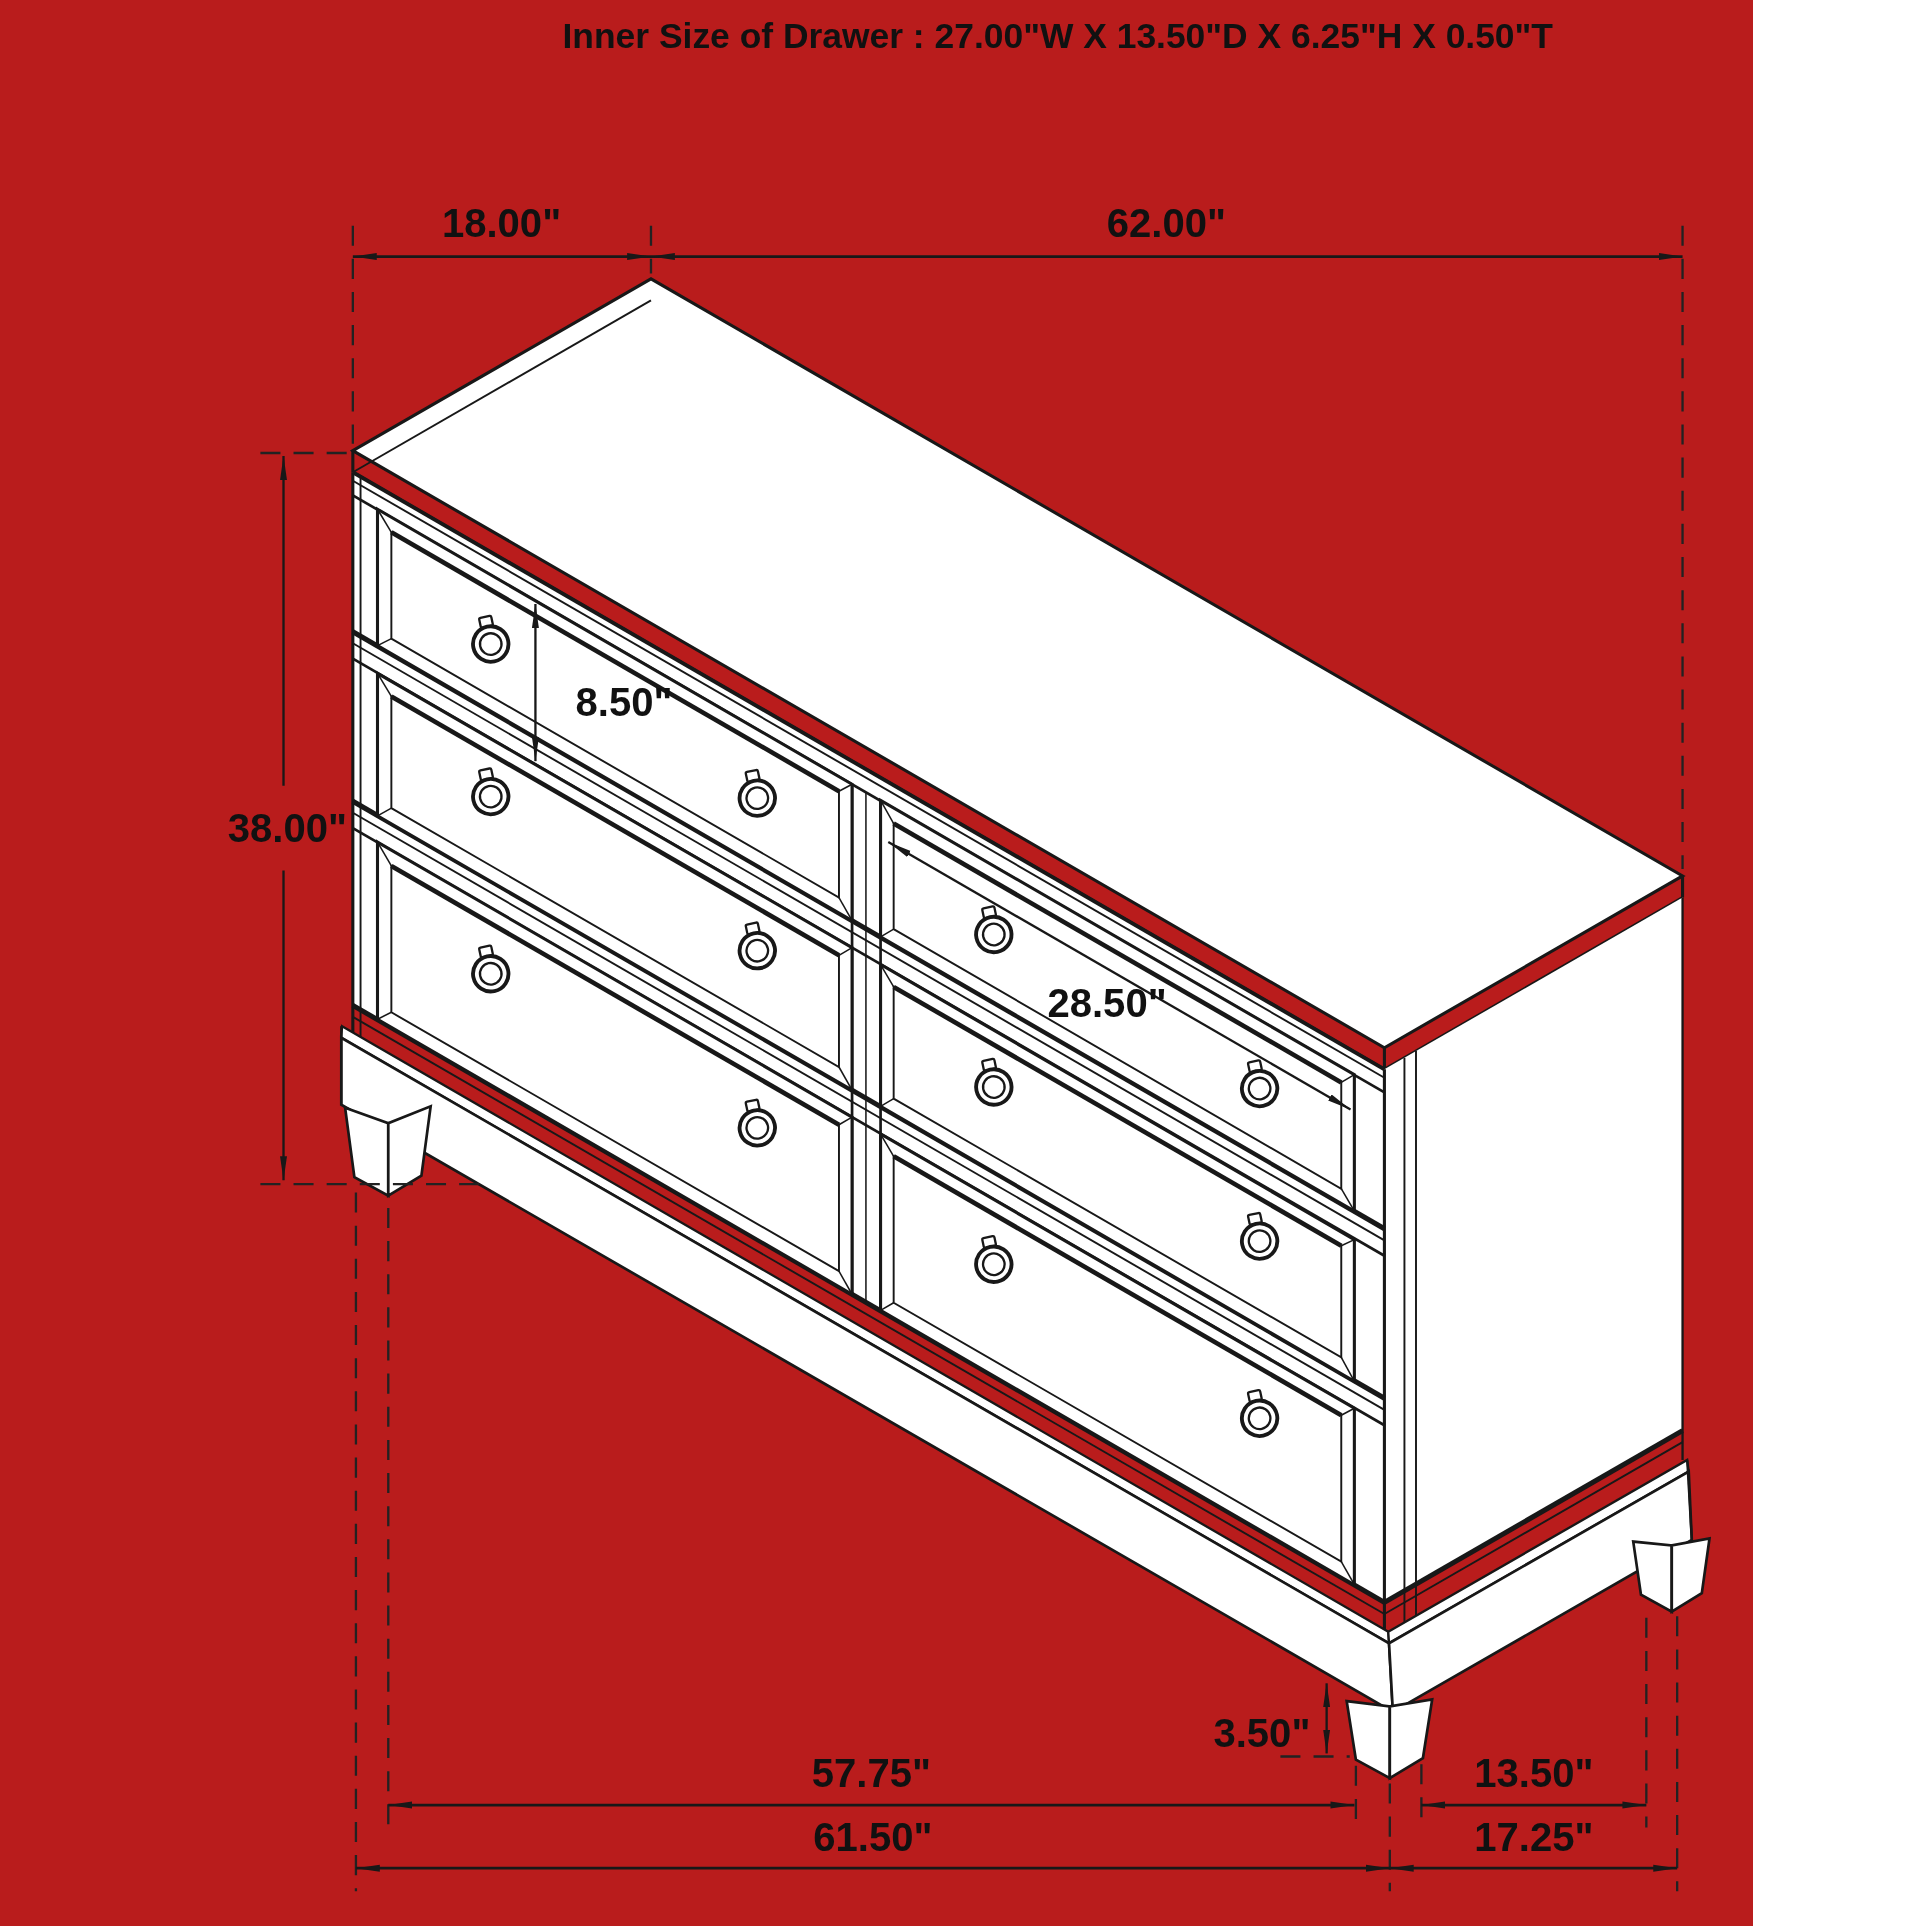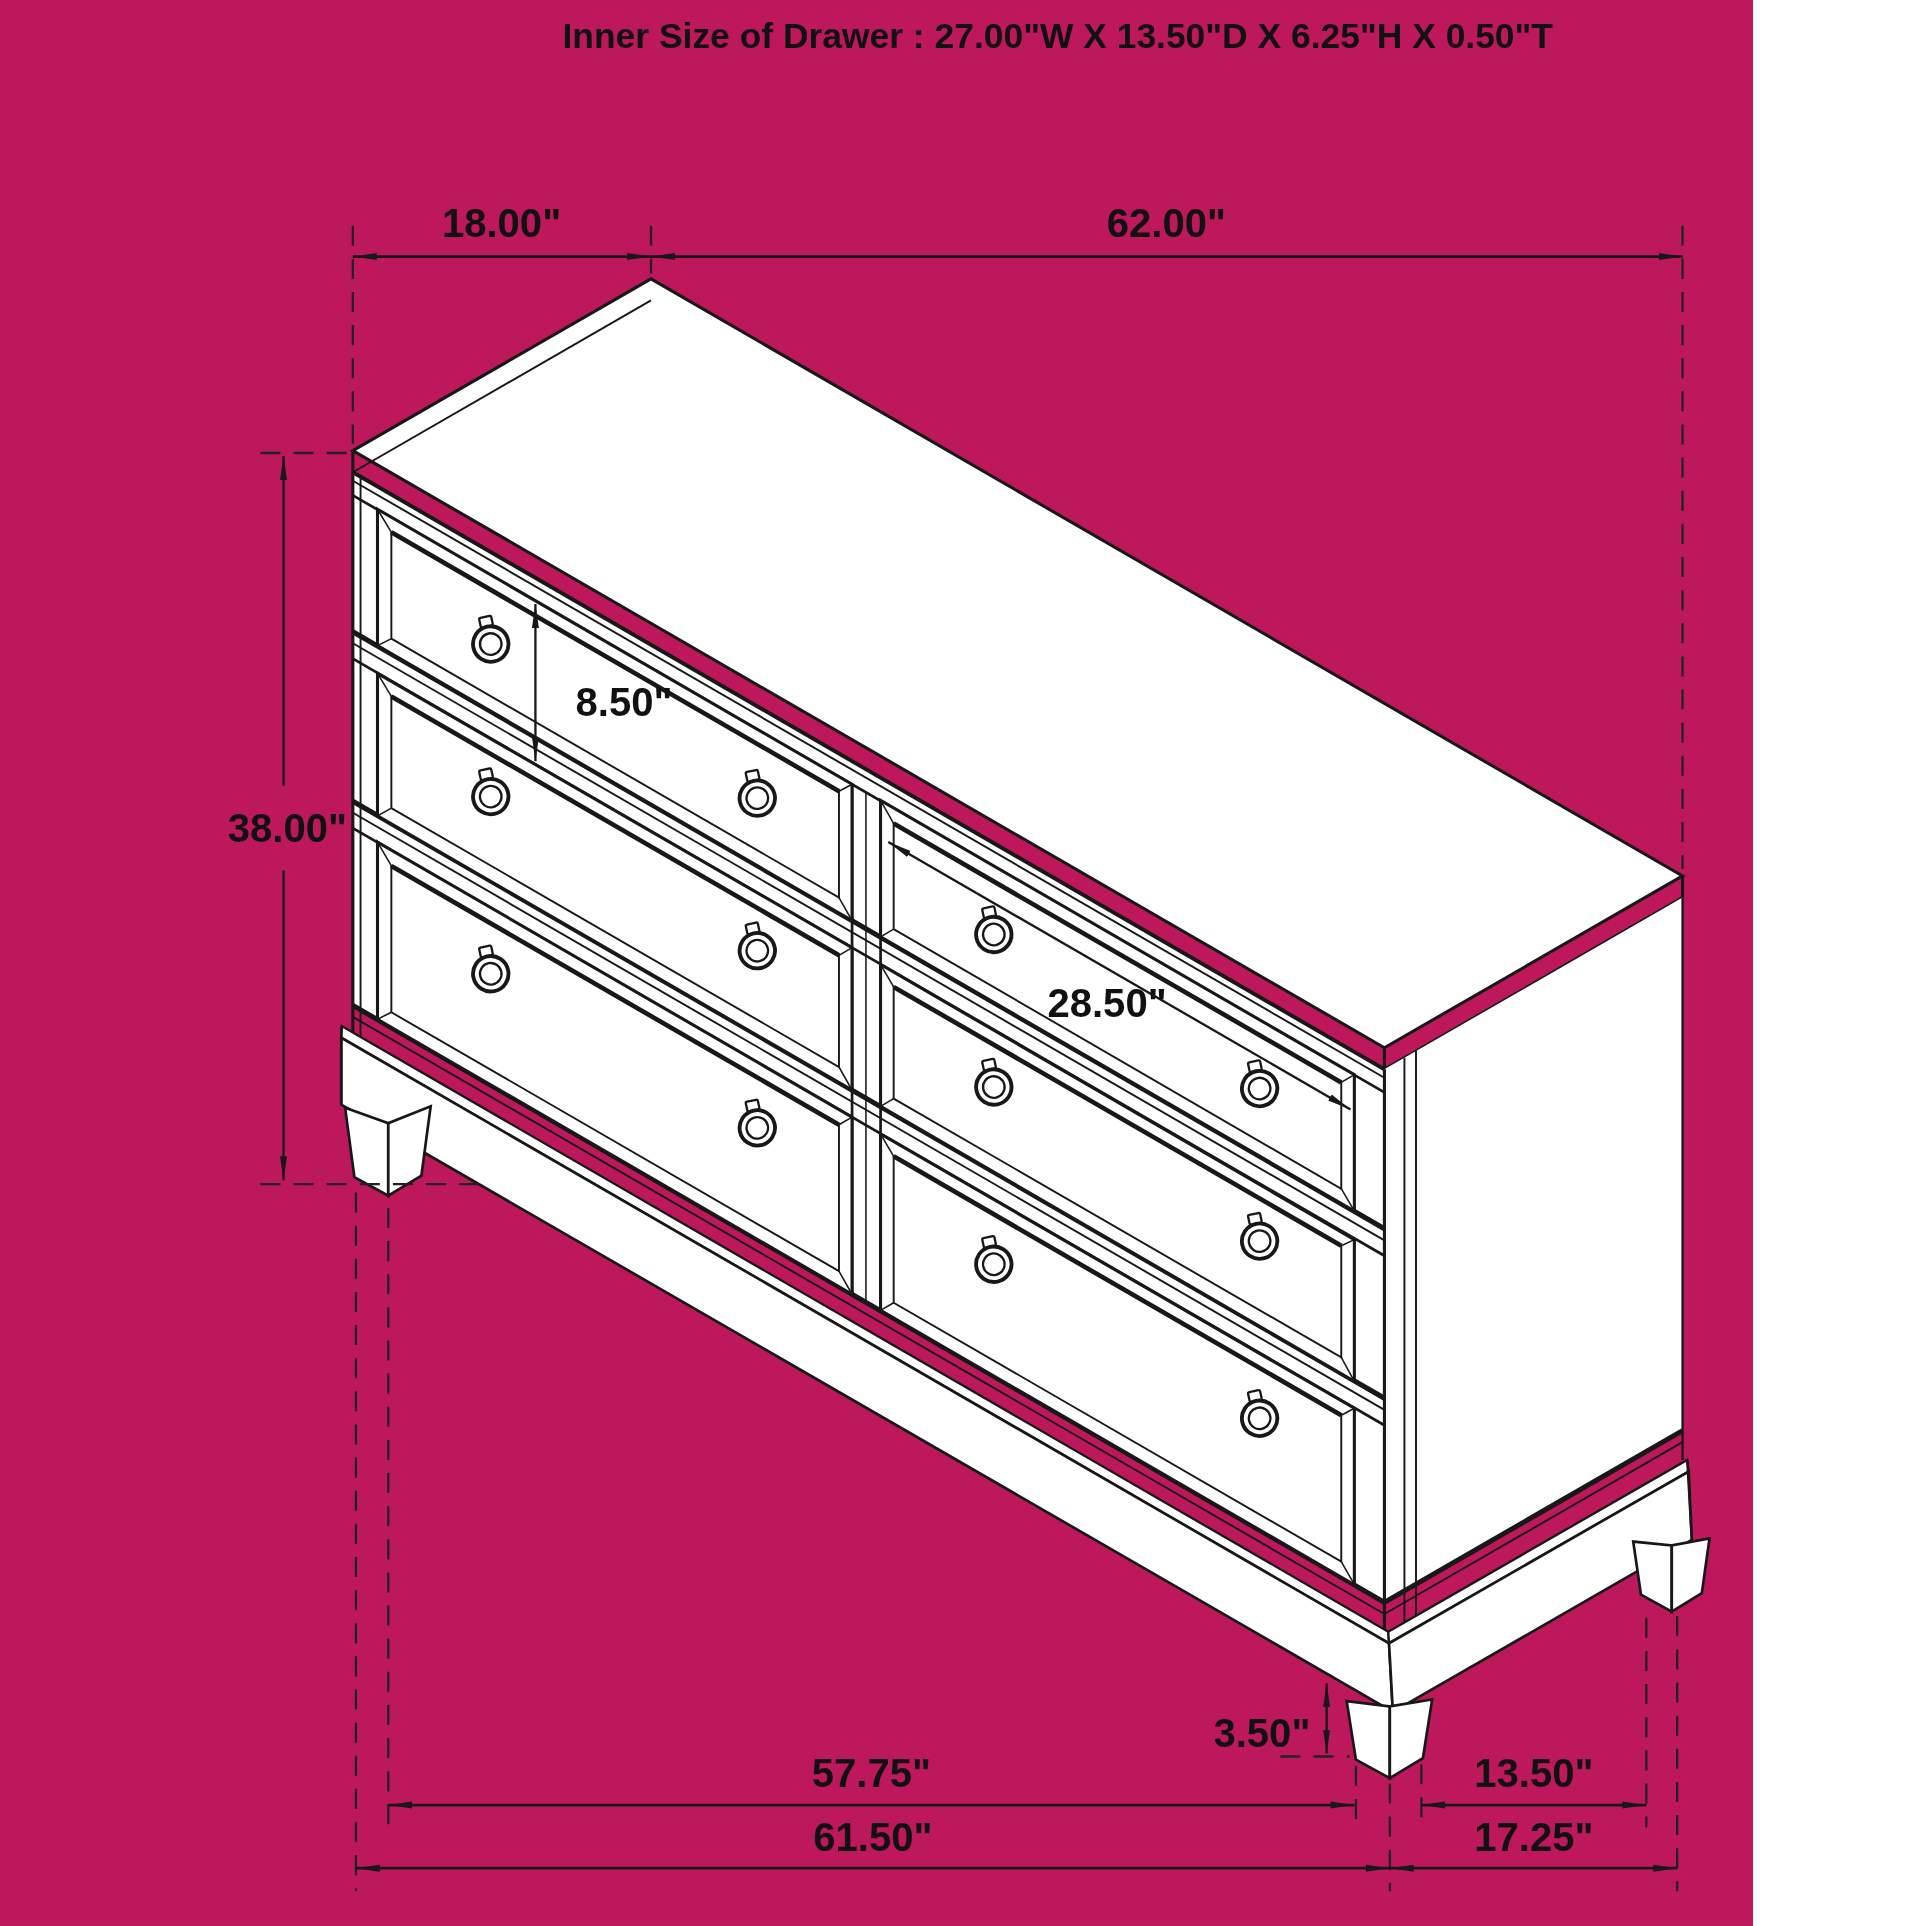--- a/index.html
+++ b/index.html
@@ -1,19 +1,19 @@
 <!DOCTYPE html>
 <html style="font-size:12.3px"><head>
 <meta charset="utf-8">
 <style>
   html,body{margin:0;padding:0;background:#ffffff;}
   .page{
     position:relative;
     width:1753px;height:1926px;
-    background:#be185d;
+    background:#b91c1c;
     font-family:"Liberation Sans", sans-serif;
     overflow:hidden;
   }
   svg{display:block;}
   .t-title{font:bold 46px "Liberation Sans", sans-serif;fill:#111;}
   .t-dim{font:bold 52px "Liberation Sans", sans-serif;fill:#111;}
   .ln{stroke:#181818;fill:none;}
   .face{fill:#ffffff;stroke:#181818;}
   .dim{stroke:#181818;fill:none;}
   .ext{stroke:#222;fill:none;stroke-dasharray:26 17;}

